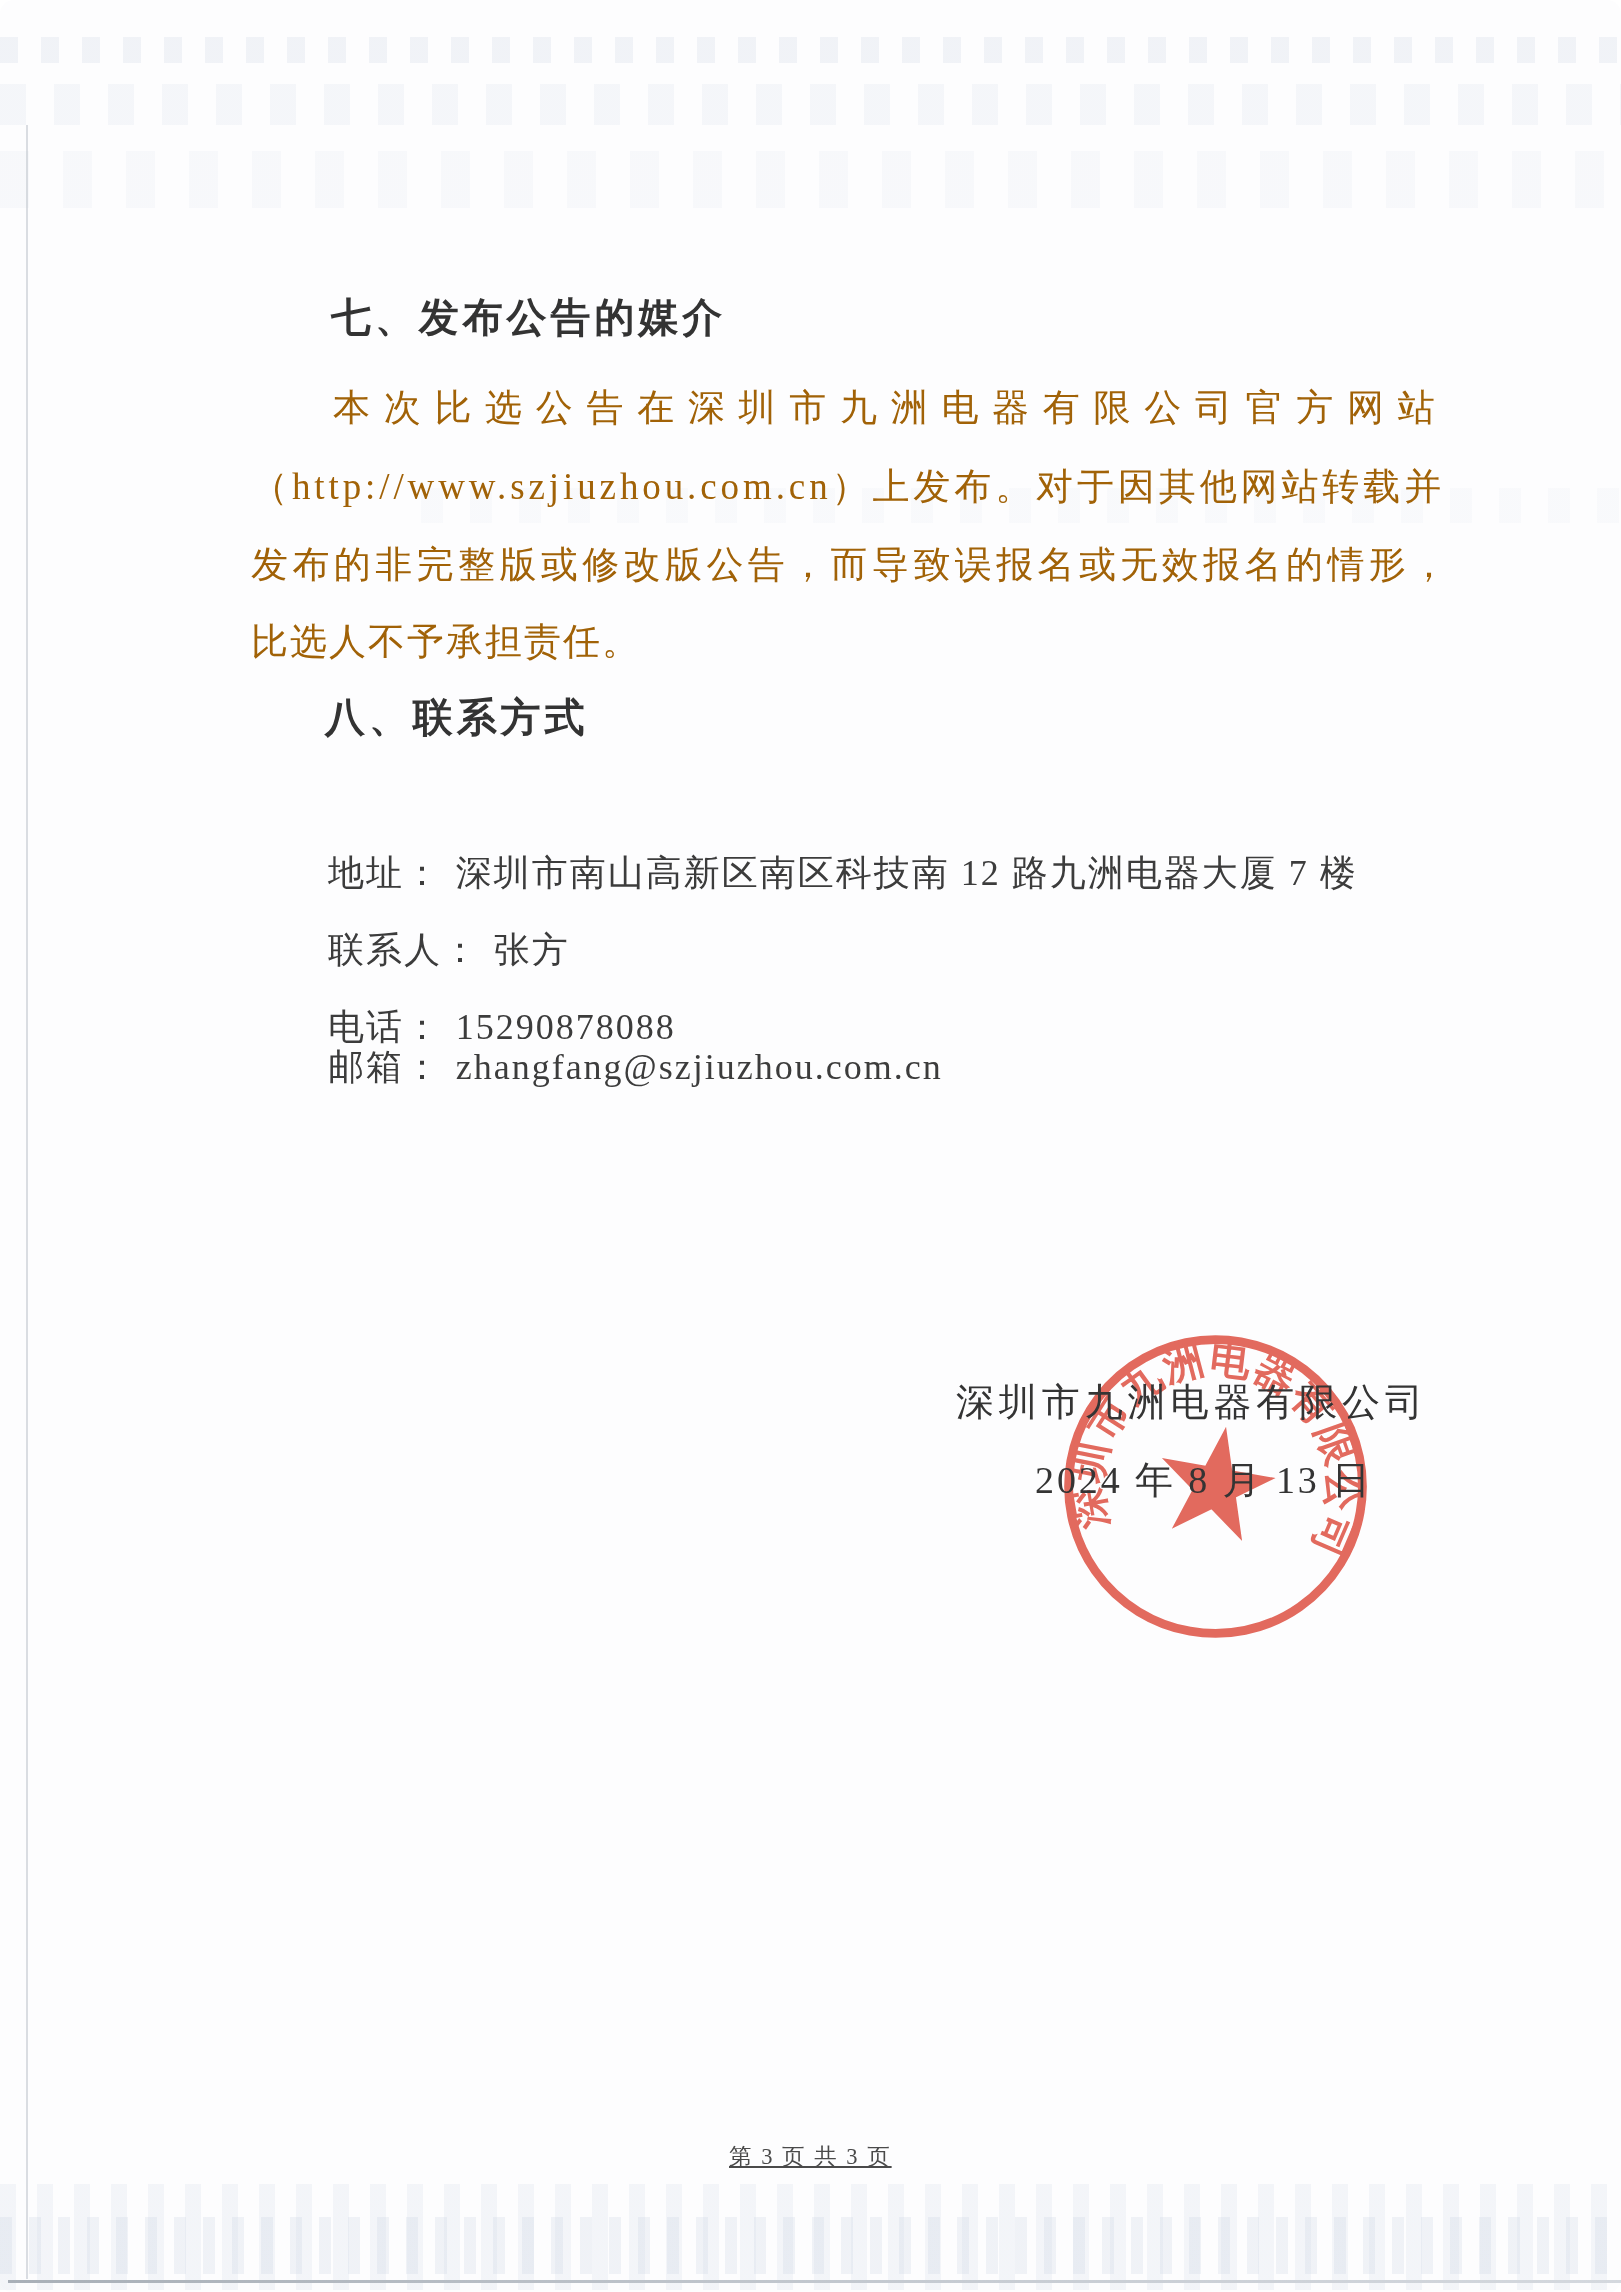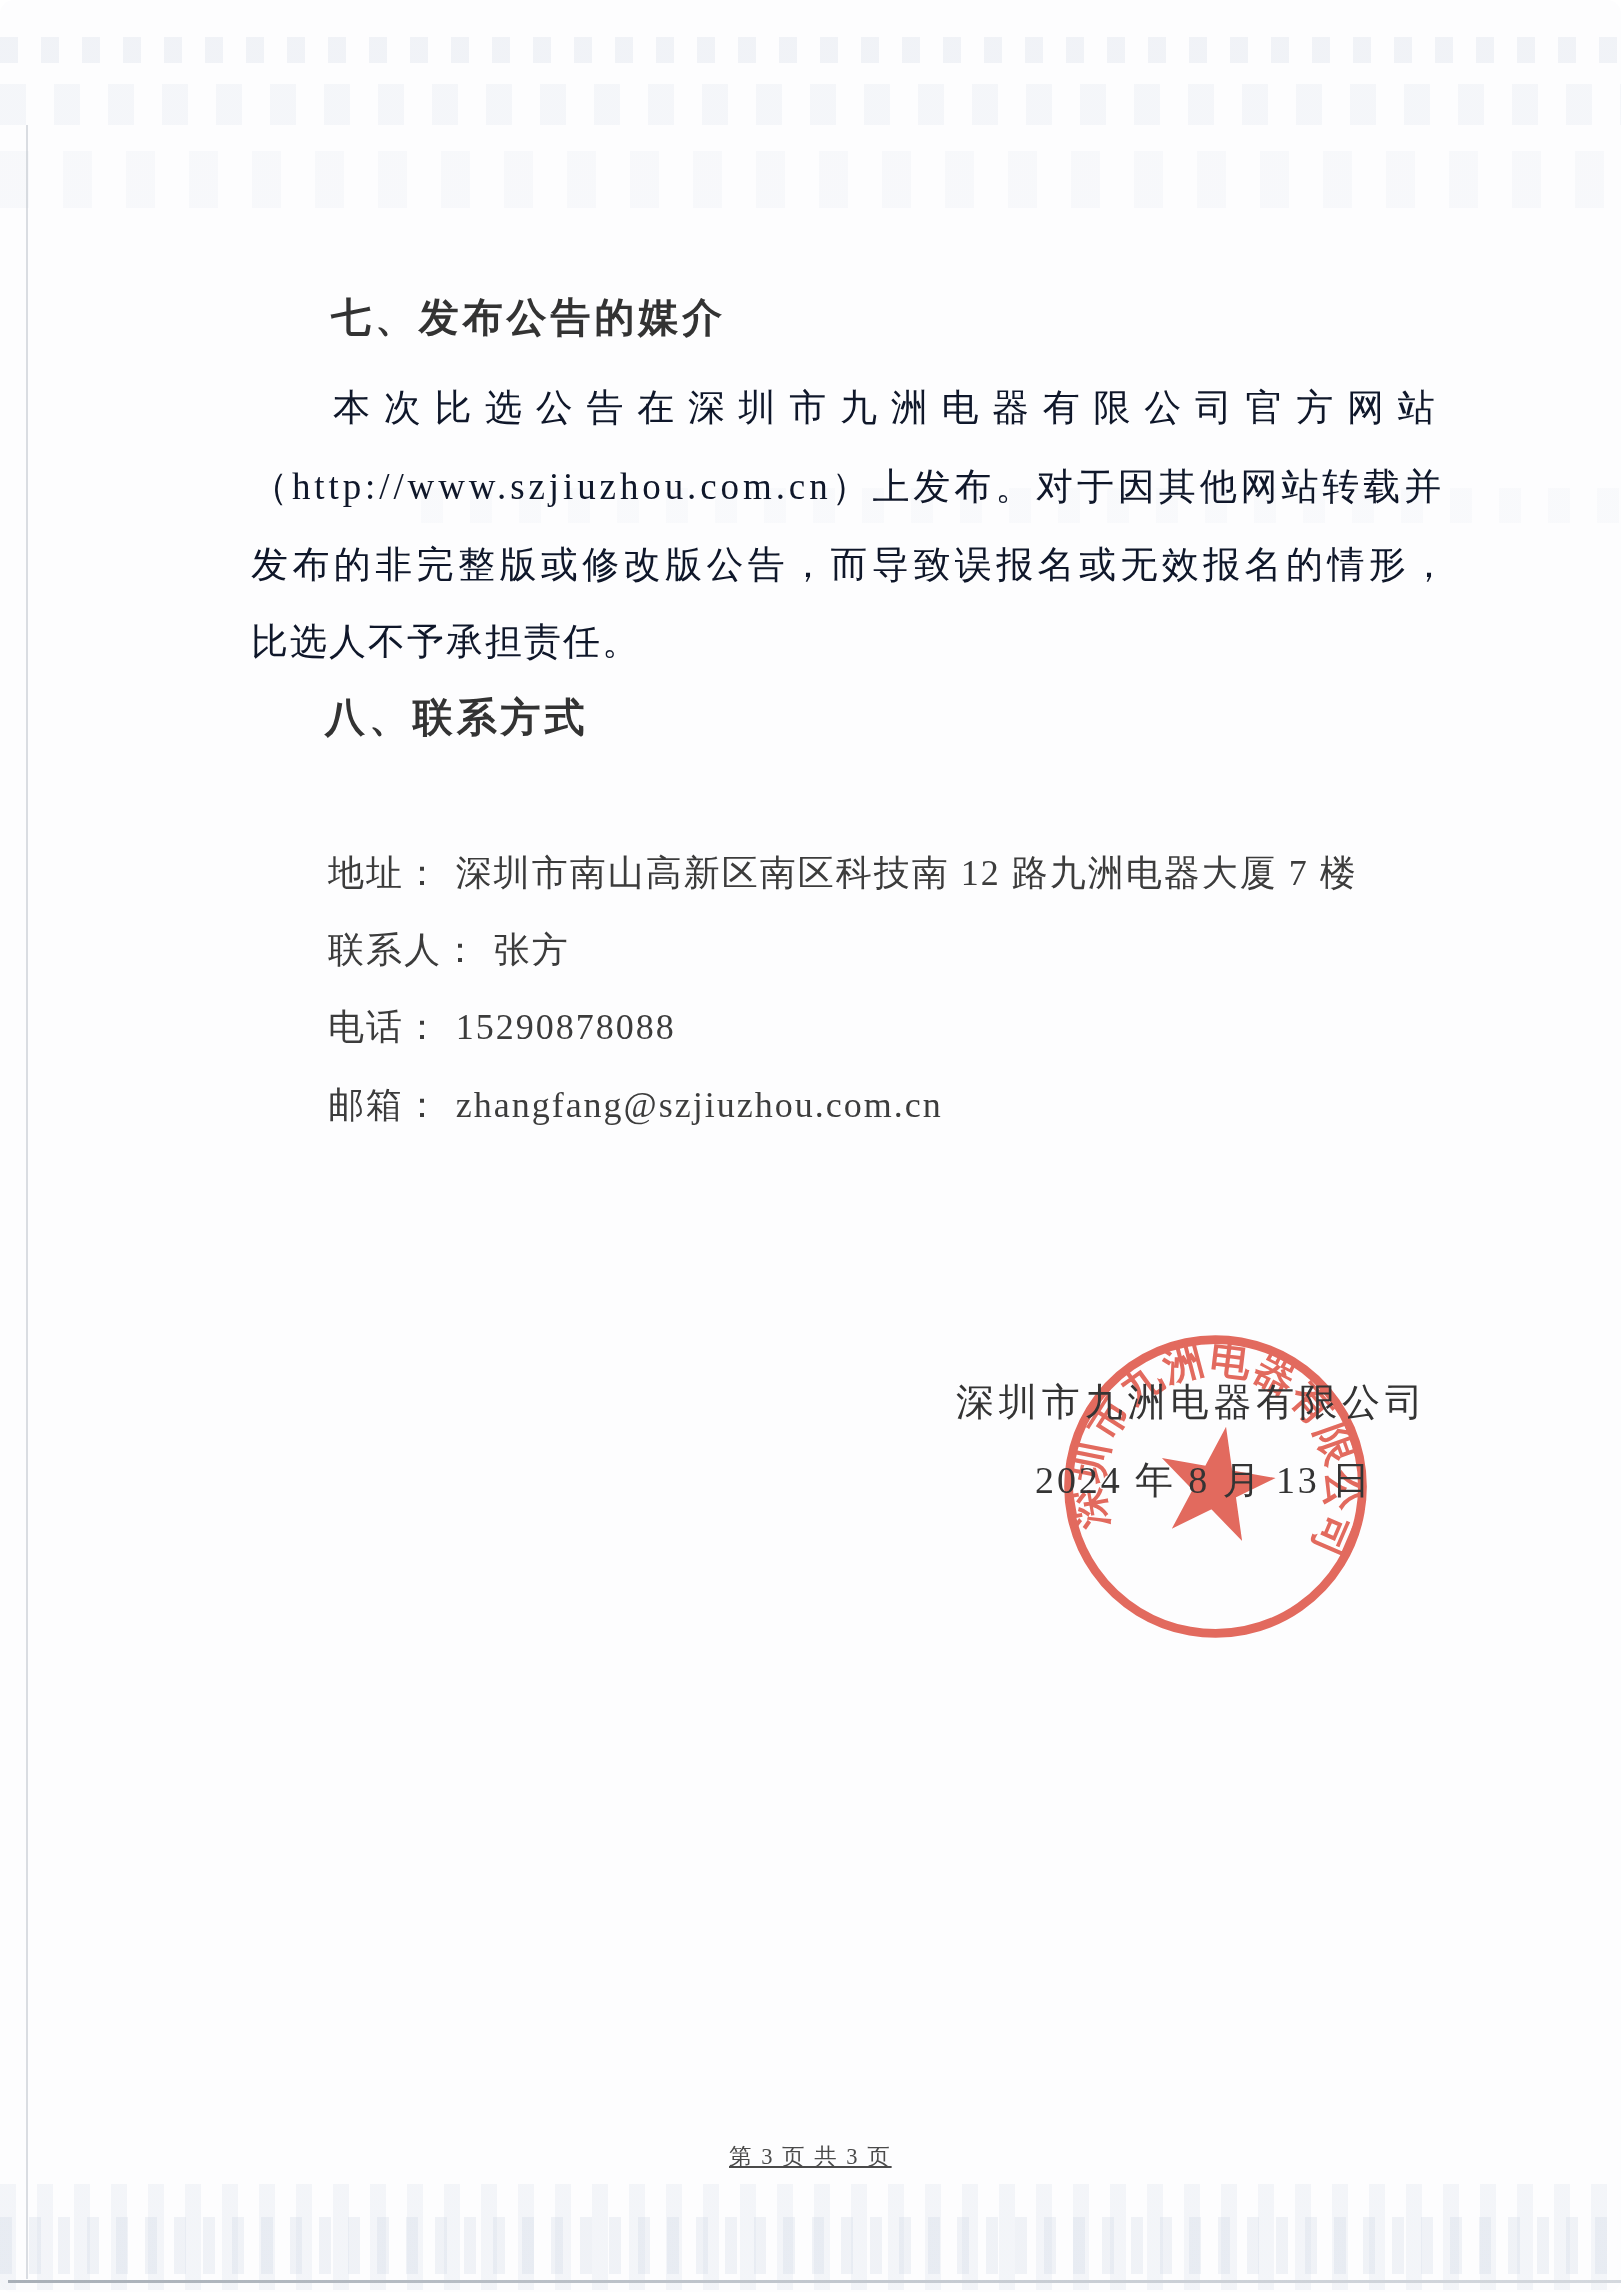--- a/index.html
+++ b/index.html
@@ -23,21 +23,21 @@
   .n-bot2{left:0;top:2217px;width:1621px;height:57px;
     background:repeating-linear-gradient(90deg,rgba(192,203,220,.22) 0 11.8px,rgba(255,255,255,0) 11.8px 29px);}
   .edge-bottom{left:7.8px;top:2280px;width:1613px;height:2.9px;
     background:linear-gradient(90deg,#a9b0b8,#c7ccd3 60%,#d4d8de);}
   .fold-left{left:25.5px;top:125px;width:2px;height:2154px;background:rgba(190,195,202,.55);}
 
   
   .abs{position:absolute;white-space:nowrap;line-height:1;}
   .h-cn{font-family:"Liberation Sans","DejaVu Sans",sans-serif;font-weight:700;
         font-size:40px;color:#333;letter-spacing:3.9px;}
-  .body-cn{font-size:37px;color:#0f172a;}
+  .body-cn{font-size:37px;color:#a16207;}
   .contact{font-size:36px;color:#3c3c3c;letter-spacing:2px;}
   .contact .lbl{margin-right:13.7px;}
   .sig{font-size:38px;color:#343434;}
   .footer{font-size:22.5px;color:#4a4a4a;letter-spacing:2px;}
 
   .ls14{letter-spacing:13.7px;}
   .ls4{letter-spacing:3.9px;text-align:right;}
   .ls45{letter-spacing:4.4px;}
   .ls2{letter-spacing:2px;}
   .ls5{letter-spacing:4.9px;}
@@ -74,21 +74,21 @@
 
   <div class="abs contact" style="left:328px;top:855px;">
     <span class="lbl">地址：</span><span>深圳市南山高新区南区科技南 12 路九洲电器大厦 7 楼</span>
   </div>
   <div class="abs contact" style="left:328px;top:932px;">
     <span class="lbl">联系人：</span><span>张方</span>
   </div>
   <div class="abs contact" style="left:328px;top:1009px;">
     <span class="lbl">电话：</span><span>15290878088</span>
   </div>
-  <div class="abs contact" style="left:328px;top:1087px;">
+  <div class="abs contact" style="left:328px;top:1049px;">
     <span class="lbl">邮箱：</span><span>zhangfang@szjiuzhou.com.cn</span>
   </div>
 
   <svg class="stamp" viewBox="0 0 340 340">
     <defs>
       <path id="arcPath" d="M 69.54 228 A 116 116 0 1 1 270.46 228" fill="none"></path>
     </defs>
     <circle cx="170" cy="170" r="150" fill="none" stroke-width="9" stroke="#dd4a3c"></circle>
     <path d="M170,108 L206.44,220.16 L111.03,150.84 L228.97,150.84 L133.56,220.16 Z" fill="#dd4a3c"></path>
     <text font-size="41" font-weight="700" font-family="Liberation Serif, DejaVu Serif, serif" fill="#dd4a3c">

